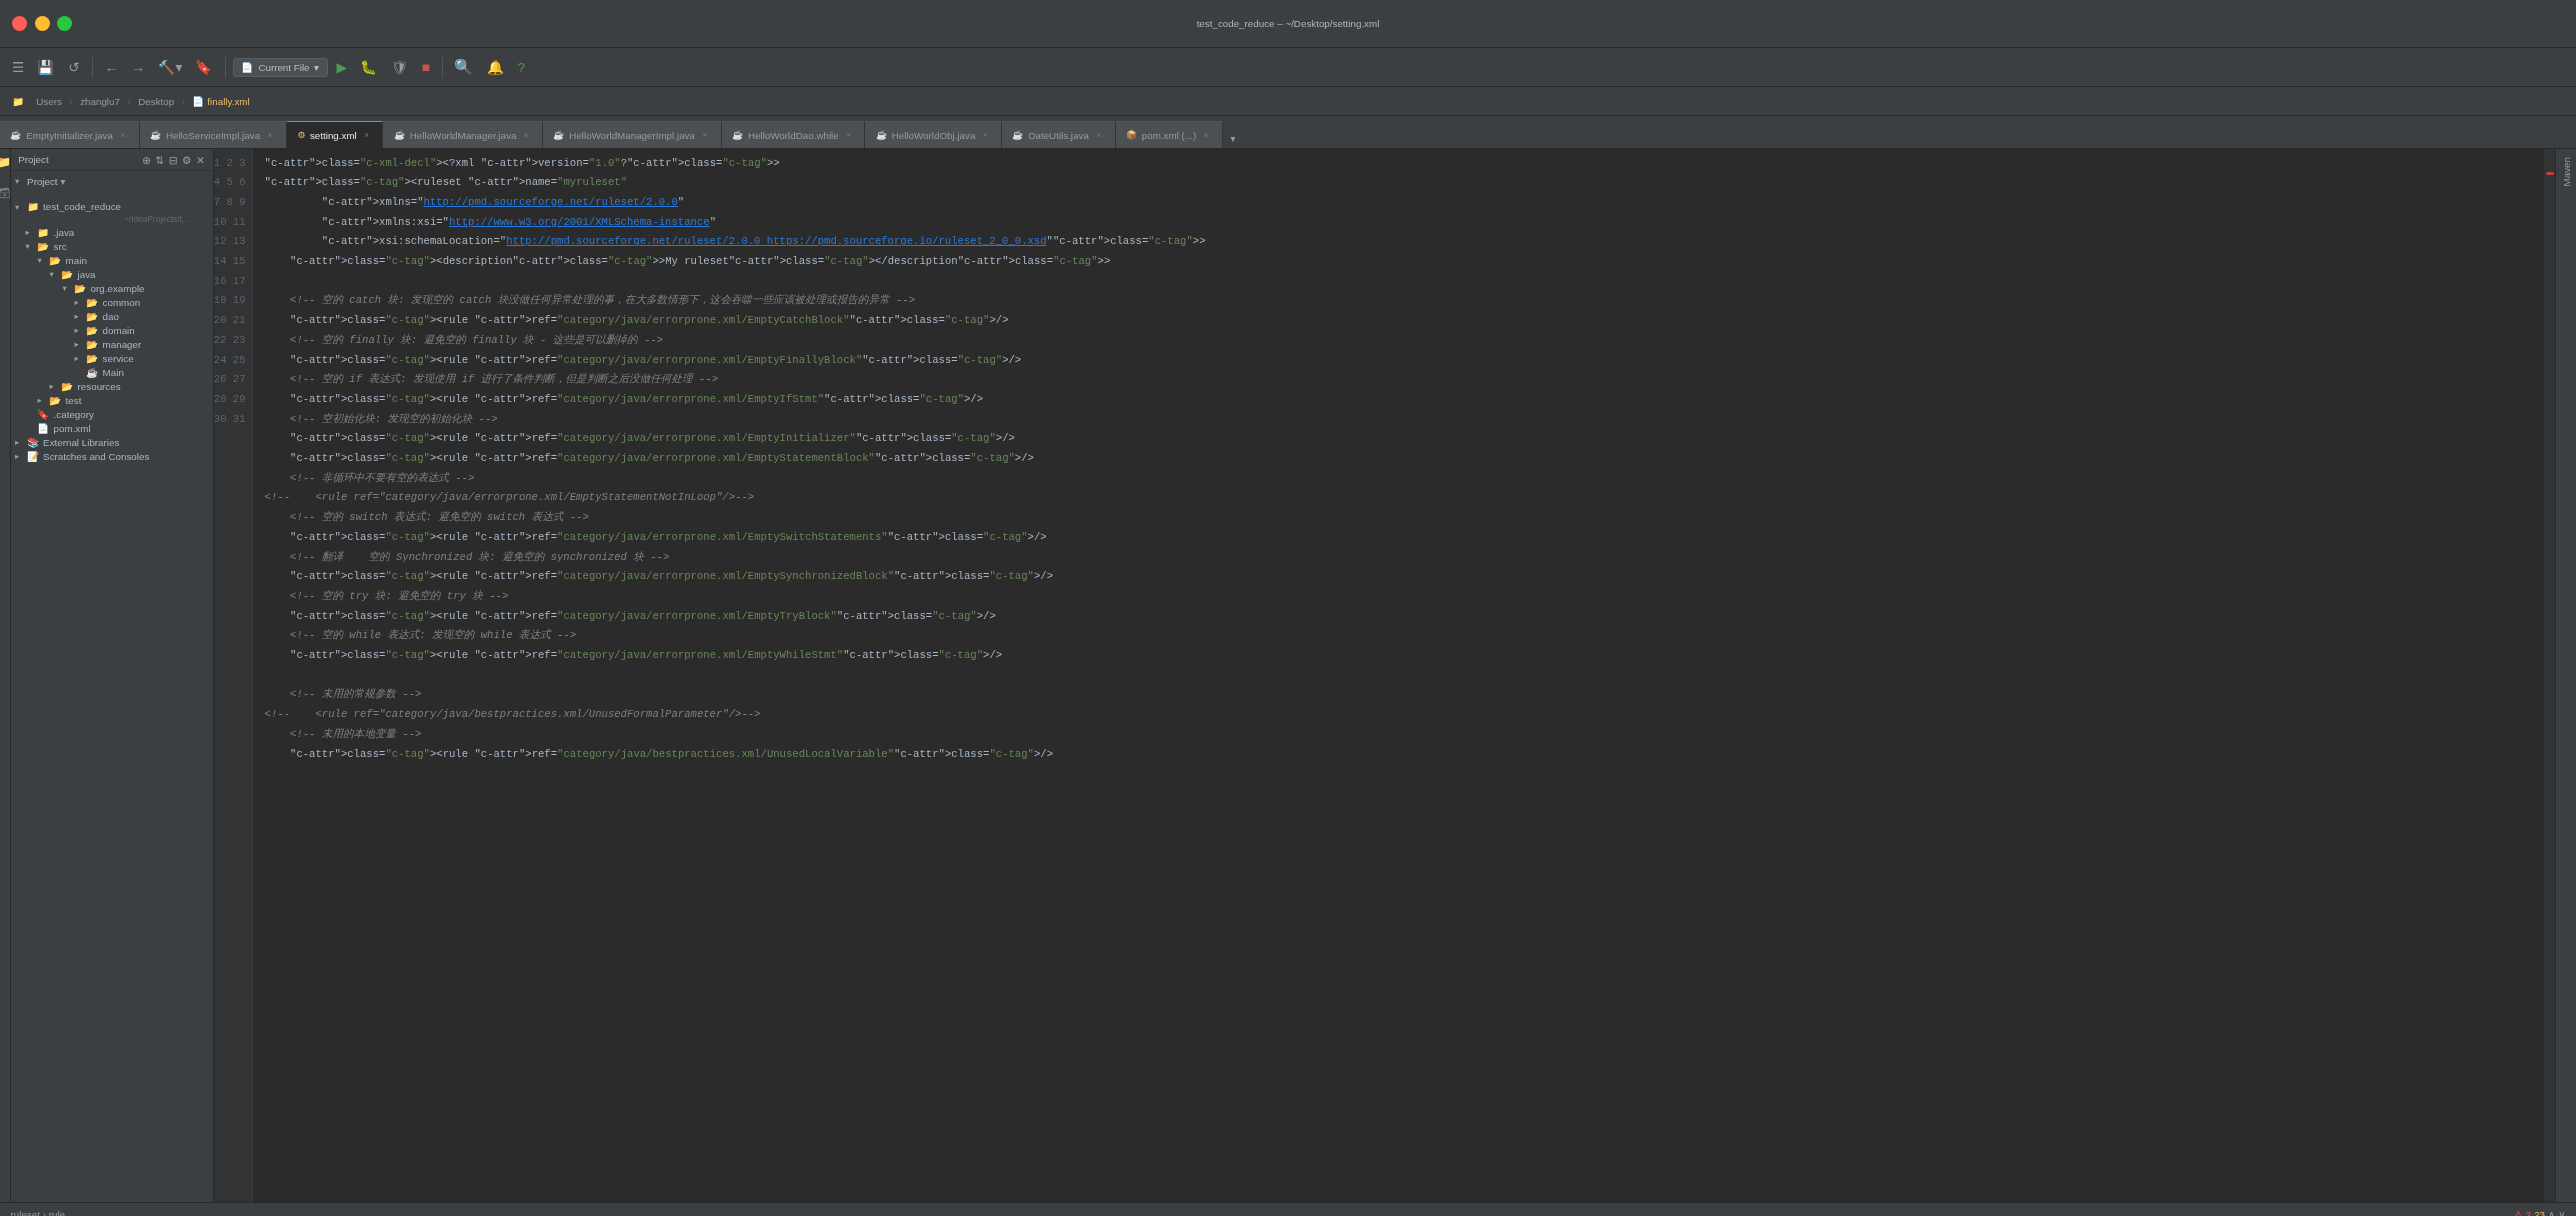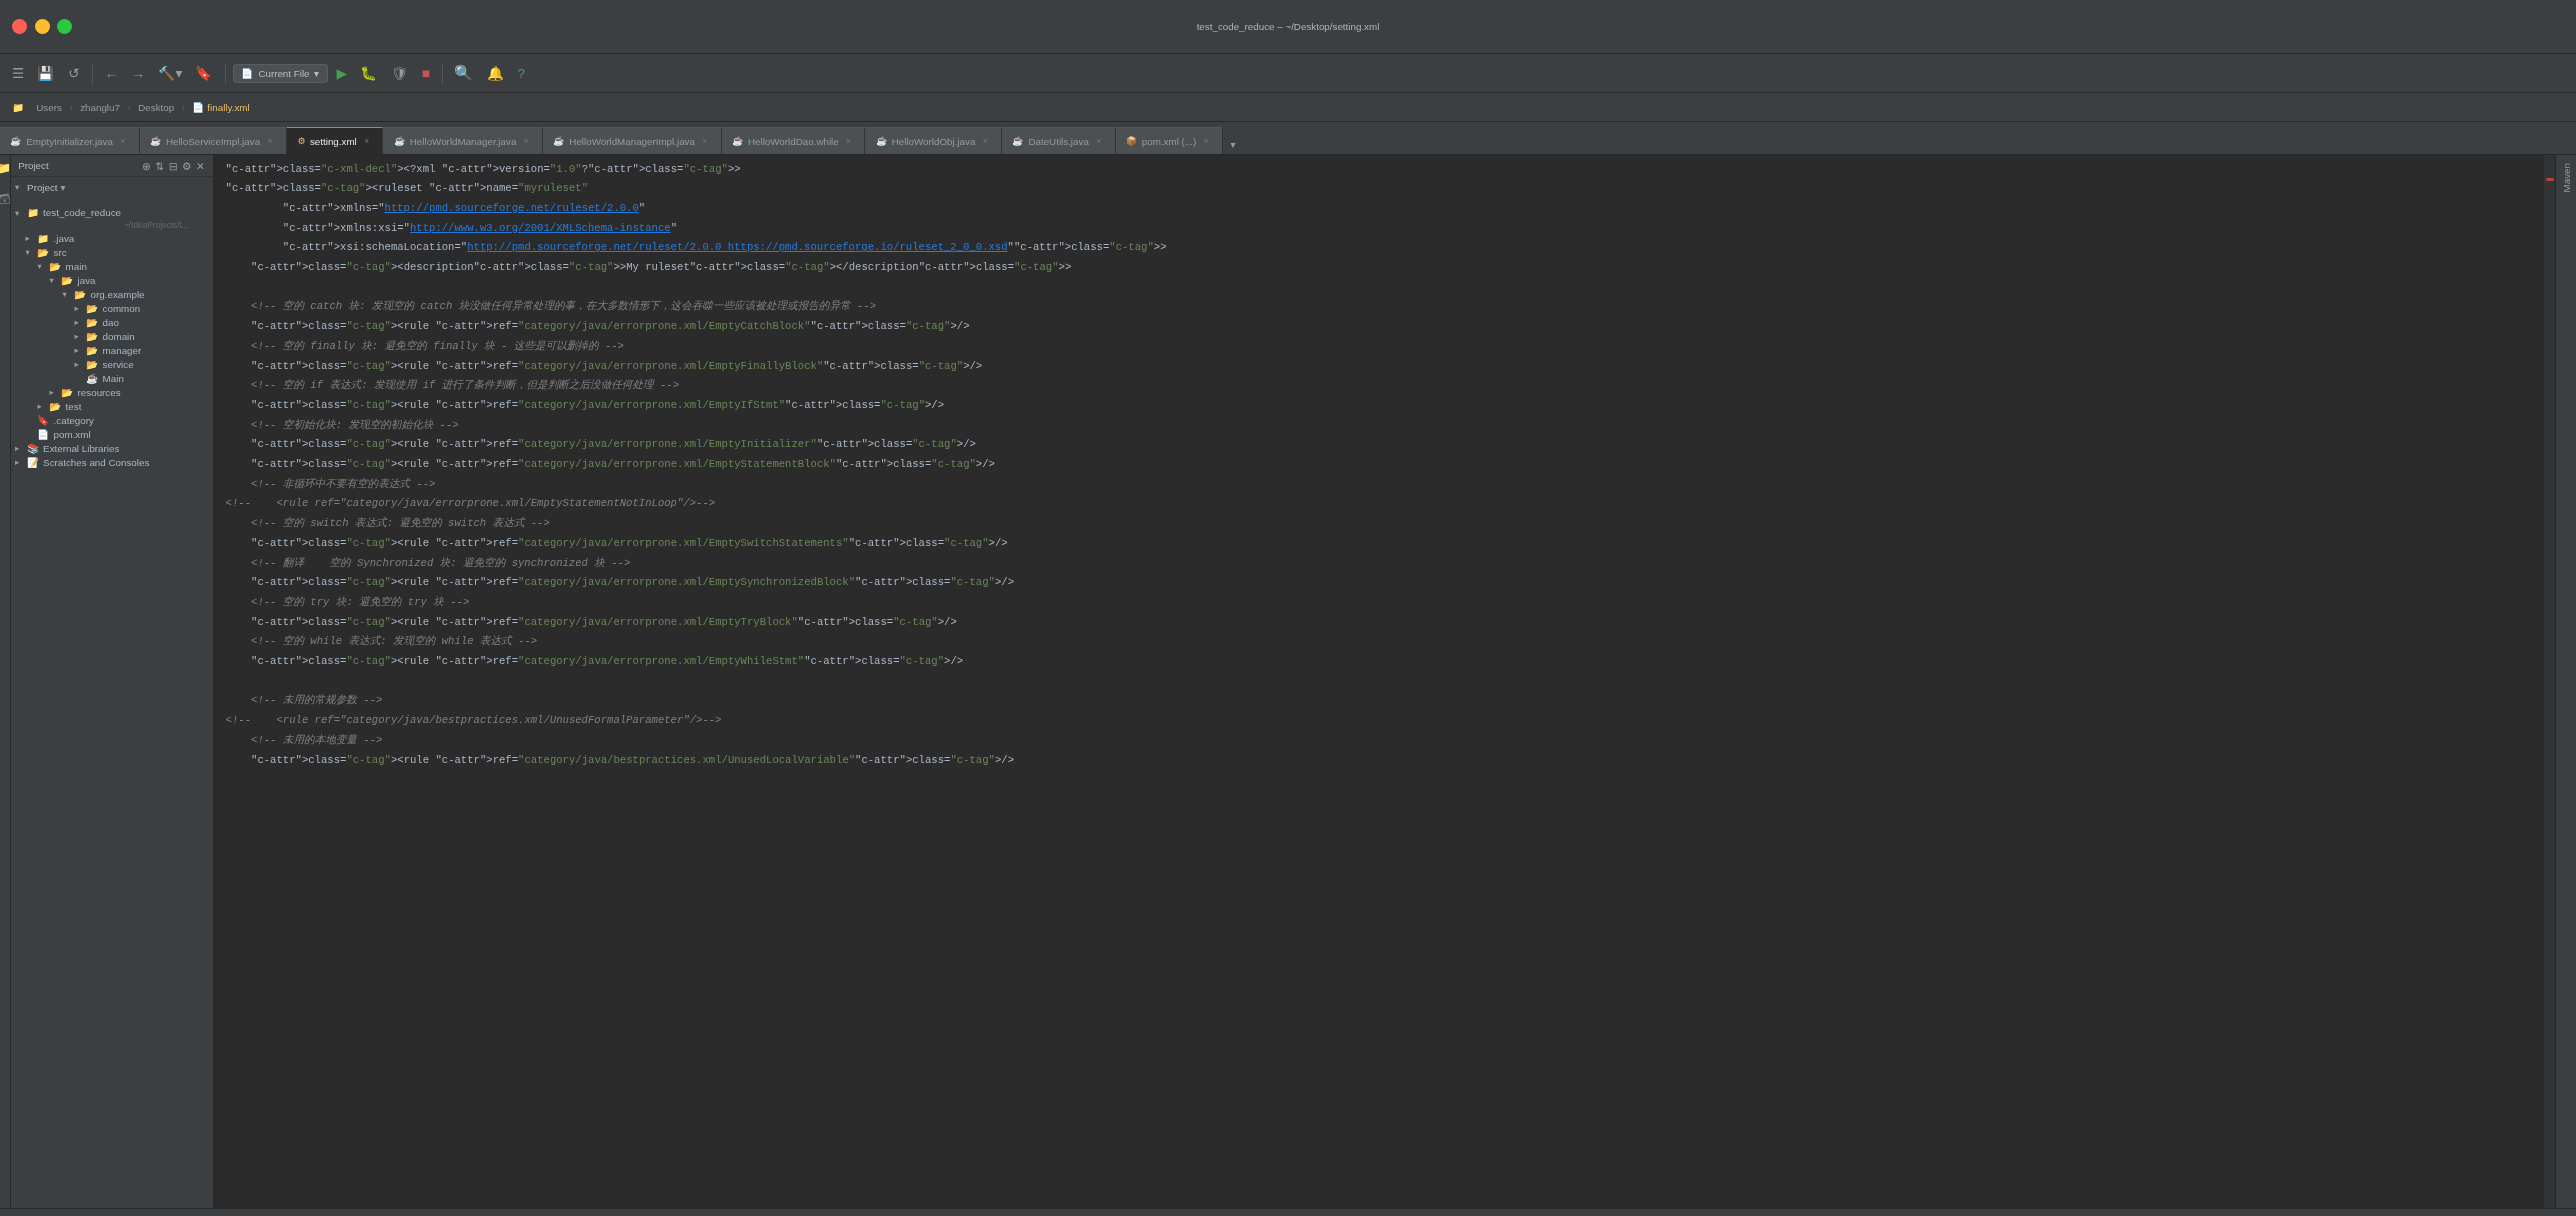--- a/index.html
+++ b/index.html
@@ -1,21 +1,21 @@
 <!DOCTYPE html>
 <html style="font-size:12px"><head>
   <meta charset="utf-8">
   <style>
     * { box-sizing: border-box; margin: 0; padding: 0; }
     body { font-family: 'Helvetica Neue', Arial, sans-serif; font-size: 9.8px; background: #2b2b2b; color: #a9b7c6; overflow: hidden; width: 2576px; height: 1217px; }
 
     
     #titlebar {
       background: #3c3f41;
-      height: 54px;
+      height: 48px;
       display: flex;
       align-items: center;
       justify-content: center;
       position: relative;
       border-bottom: 0.8px solid #282828;
     }
     #titlebar .traffic-lights {
       position: absolute;
       left: 12px;
       display: flex;
@@ -502,20 +502,51 @@
         <span class="tree-arrow">▸</span>
         <span class="tree-icon">📝</span>
         <span>Scratches and Consoles</span>
       </div>
 
     </div>
   </div>
 
   <div id="editor">
     <div id="code-area">
+      <div id="line-numbers">1
+2
+3
+4
+5
+6
+7
+8
+9
+10
+11
+12
+13
+14
+15
+16
+17
+18
+19
+20
+21
+22
+23
+24
+25
+26
+27
+28
+29
+30
+31</div>
       <div id="code-content" contenteditable="false" style=""><span <span="" class="&lt;span">"c-attr"</span>&gt;class=<span class="c-str">"c-xml-decl"</span>&gt;&lt;?xml <span class="&lt;span">"c-attr"</span>&gt;version=<span class="c-str">"1.0"</span>?<span <span="" class="&lt;span">"c-attr"</span>&gt;class=<span class="c-str">"c-tag"</span>&gt;&gt;
 <span <span="" class="&lt;span">"c-attr"</span>&gt;class=<span class="c-str">"c-tag"</span>&gt;&lt;ruleset <span class="&lt;span">"c-attr"</span>&gt;name=<span class="c-str">"myruleset"</span>
          <span class="&lt;span">"c-attr"</span>&gt;xmlns="<span class="c-url">http://pmd.sourceforge.net/ruleset/2.0.0</span>"
          <span class="&lt;span">"c-attr"</span>&gt;xmlns:xsi="<span class="c-url">http://www.w3.org/2001/XMLSchema-instance</span>"
          <span class="&lt;span">"c-attr"</span>&gt;xsi:schemaLocation="<span class="c-url">http://pmd.sourceforge.net/ruleset/2.0.0 https://pmd.sourceforge.io/ruleset_2_0_0.xsd</span>"<span <span="" class="&lt;span">"c-attr"</span>&gt;class=<span class="c-str">"c-tag"</span>&gt;&gt;
     <span <span="" class="&lt;span">"c-attr"</span>&gt;class=<span class="c-str">"c-tag"</span>&gt;&lt;description<span <span="" class="&lt;span">"c-attr"</span>&gt;class=<span class="c-str">"c-tag"</span>&gt;&gt;My ruleset<span <span="" class="&lt;span">"c-attr"</span>&gt;class=<span class="c-str">"c-tag"</span>&gt;&lt;/description<span <span="" class="&lt;span">"c-attr"</span>&gt;class=<span class="c-str">"c-tag"</span>&gt;&gt;
 
 <span class="c-comment">    &lt;!-- 空的 catch 块: 发现空的 catch 块没做任何异常处理的事，在大多数情形下，这会吞噬一些应该被处理或报告的异常 --&gt;</span>
     <span <span="" class="&lt;span">"c-attr"</span>&gt;class=<span class="c-str">"c-tag"</span>&gt;&lt;rule <span class="&lt;span">"c-attr"</span>&gt;ref=<span class="c-str">"category/java/errorprone.xml/EmptyCatchBlock"</span><span <span="" class="&lt;span">"c-attr"</span>&gt;class=<span class="c-str">"c-tag"</span>&gt;/&gt;
 <span class="c-comment">    &lt;!-- 空的 finally 块: 避免空的 finally 块 - 这些是可以删掉的 --&gt;</span>

